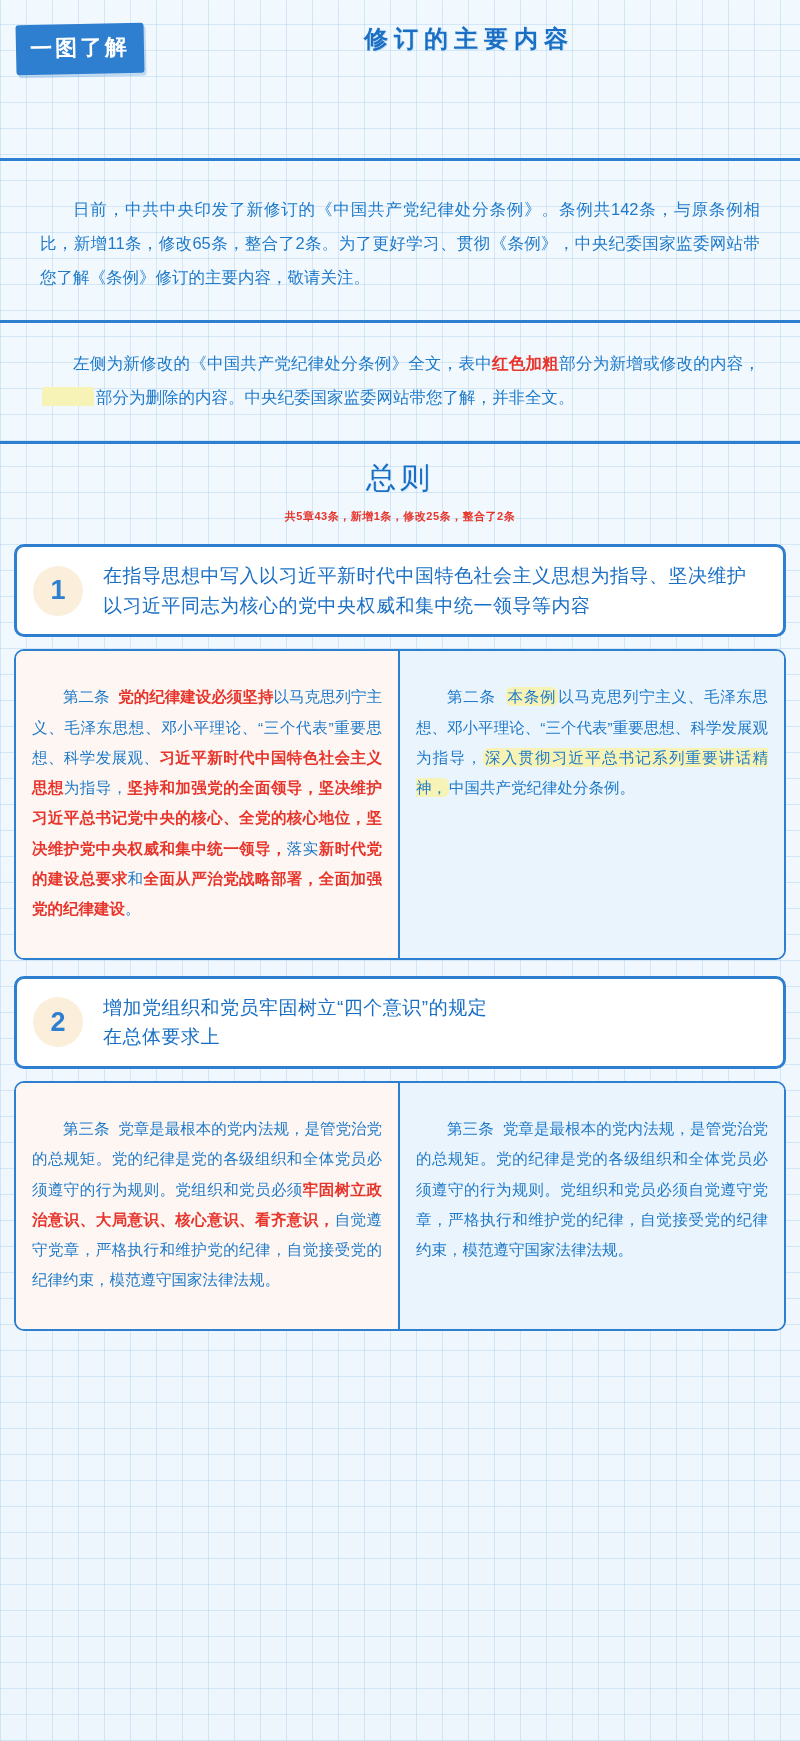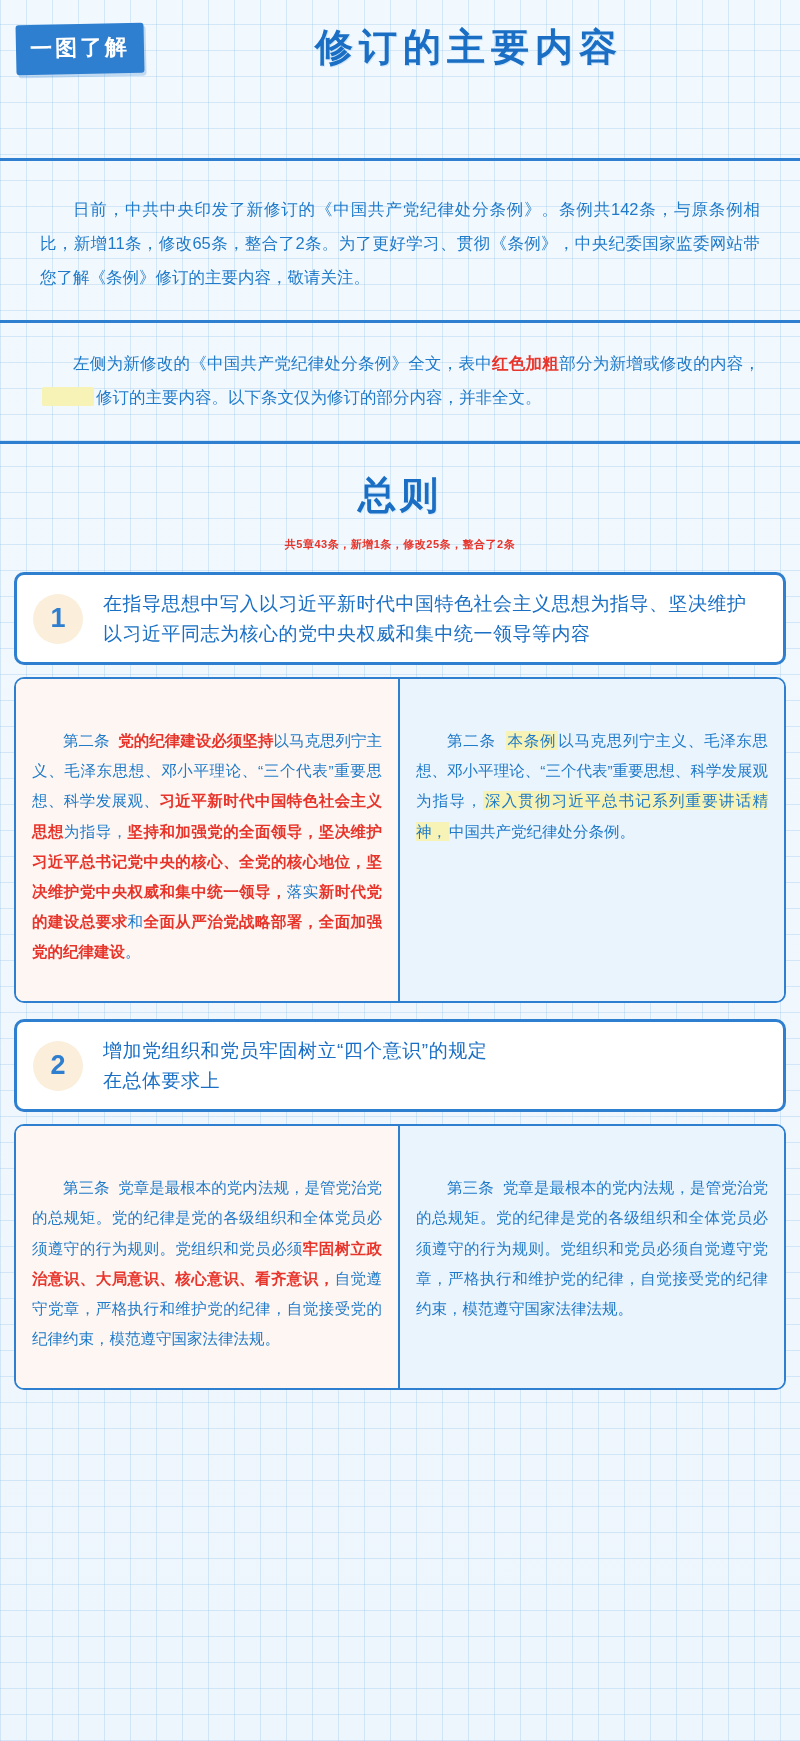--- a/index.html
+++ b/index.html
@@ -54,21 +54,21 @@
     color: #1a6fc4;
     font-weight: bold;
     line-height: 1.22;
     font-size: 33px;
     letter-spacing: 1px;
     text-shadow: 1px 1px 0 #cfe6fa;
     padding-top: 4px;
   }
   .main-title .line2 {
     display: block;
-    font-size: 38px;
+    font-size: 24px;
     letter-spacing: 6px;
     margin-top: 6px;
   }
   .header-rule {
     margin: 10px 0 0 0;
     height: 3px;
     background: #2f7fd0;
   }
 
   
@@ -107,25 +107,25 @@
     margin: 0 2px;
     border-radius: 2px;
   }
 
   
   .chapter {
     text-align: center;
     padding: 10px 0 4px 0;
   }
   .chapter h2 {
-    margin: 16px;
-    font-size: 38px;
+    margin: 4px;
+    font-size: 30px;
     color: #1a6fc4;
     letter-spacing: 4px;
-    font-weight: bold;
+    font-weight: normal;
     text-shadow: 1px 1px 0 #d7ebfb;
   }
   .chapter .sub {
     margin-top: 10px;
     font-size: 11px;
     color: #e8352c;
     letter-spacing: 0.5px;
     font-weight: bold;
   }
 
@@ -179,27 +179,27 @@
   .col {
     width: 50%;
     padding: 16px 16px 18px 16px;
     font-size: 15.5px;
     line-height: 1.95;
     text-align: justify;
     color: #1f7ac9;
   }
   .col.left  { background: #fdf6f2; border-right: 2px solid #2f7fd0; }
   .col.right { background: #eaf4fd; }
-  .col .lead { text-indent: 2em; margin-top: 31px; }
+  .col .lead { text-indent: 2em; }
   .art { font-weight: normal; color: #1f7ac9; }
   .red { color: #e8352c; font-weight: bold; }
   .hl {
     background: #f7f3b6;
     padding: 1px 2px;
-    border-radius: 0;
+    border-radius: 6px;
     color: #1f7ac9;
   }
 </style>
 </head>
 <body>
 
 <div class="page">
 
   <div class="header">
     <div class="header-row">
@@ -208,21 +208,21 @@
         <span class="line2">修订的主要内容</span>
       </div>
     </div>
   </div>
   <div class="header-rule"></div>
 
   <div class="intro">日前，中共中央印发了新修订的《中国共产党纪律处分条例》。条例共142条，与原条例相比，新增11条，修改65条，整合了2条。为了更好学习、贯彻《条例》，中央纪委国家监委网站带您了解《条例》修订的主要内容，敬请关注。</div>
   <div class="section-rule"></div>
 
   <div class="legend">
-    <span>左侧为新修改的《中国共产党纪律处分条例》全文，表中</span><b class="red">红色加粗</b><span>部分为新增或修改的内容，</span><span class="swatch"></span><span>修订的主要内容。以下条文仅为修订的部分内容，并非全文。</span>
+    <span>左侧为新修改的《中国共产党纪律处分条例》全文，表中</span><b class="red">红色加粗</b><span>部分为新增或修改的内容，</span><span class="swatch"></span><span>部分为删除的内容。中央纪委国家监委网站带您了解，并非全文。</span>
   </div>
   <div class="section-rule"></div>
 
   <div class="chapter">
     <h2>总则</h2>
     <div class="sub">共5章43条，新增1条，修改25条，整合了2条</div>
   </div>
 
   <div class="item">
     <div class="item-head">

